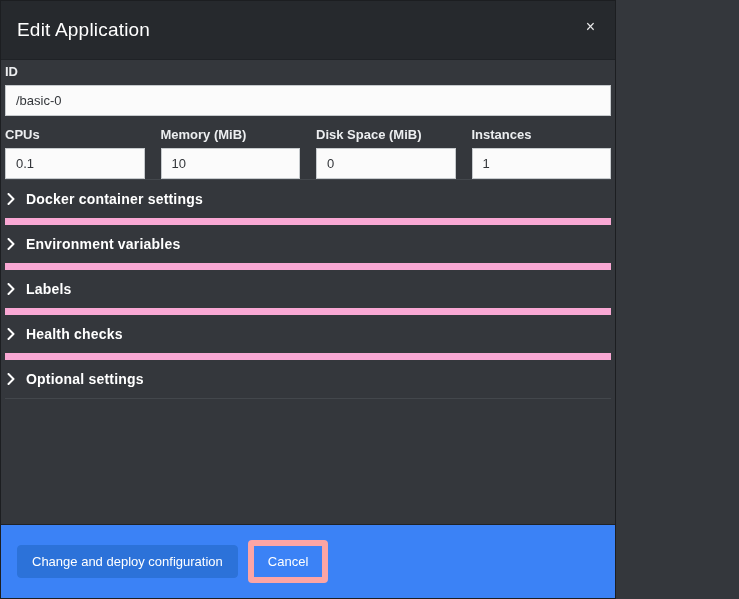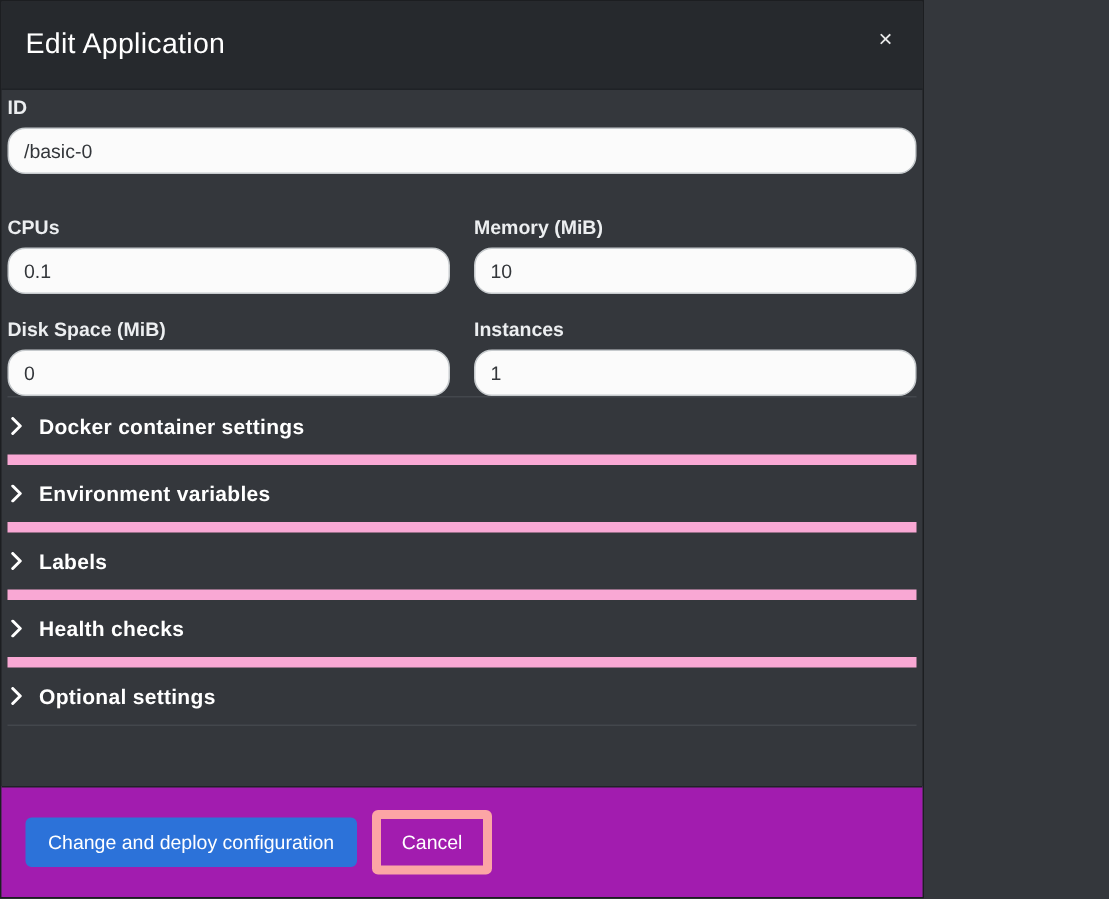--- a/index.html
+++ b/index.html
@@ -55,38 +55,38 @@
     display: block;
     font-size: 13px;
     font-weight: 700;
     color: #eceef0;
     margin-bottom: 6px;
   }
   .text-input, .text-area {
     width: 100%;
     background: #fbfbfb;
     border: 1px solid #c6cacd;
-    border-radius: 12px;
+    border-radius: 0;
     color: #33363a;
     font-family: "Liberation Sans", "DejaVu Sans", sans-serif;
     font-size: 13px;
     padding: 6px 10px;
     outline: none;
   }
   .text-input { height: 31px; }
   .text-area {
     height: 56px;
     resize: both;
     line-height: 18px;
   }
   .field-row {
     display: grid;
-    grid-template-columns: repeat(2, 1fr);
+    grid-template-columns: repeat(4, 1fr);
     gap: 16px;
-    margin-top: 28px;
+    margin-top: 11px;
   }
   .command-block { margin-top: 16px; }
   .help-text {
     font-size: 13px;
     color: #8b9096;
     margin-top: 8px;
     margin-bottom: 12px;
   }
   
   .sections { border-top: 1px solid #43474c; }
@@ -109,21 +109,21 @@
   .chevron svg { display: block; }
   .section-label {
     font-size: 14px;
     font-weight: 700;
     color: #ffffff;
     letter-spacing: 0.2px;
   }
   
   .modal-footer {
     flex: 0 0 auto;
-    background: #a21caf;
+    background: #3b82f6;
     border-top: 1px solid #1f2226;
     padding: 15px 16px;
     display: flex;
     gap: 10px;
     align-items: center;
   }
   .btn {
     font-family: "Liberation Sans", "DejaVu Sans", sans-serif;
     font-size: 13px;
     font-weight: 500;

